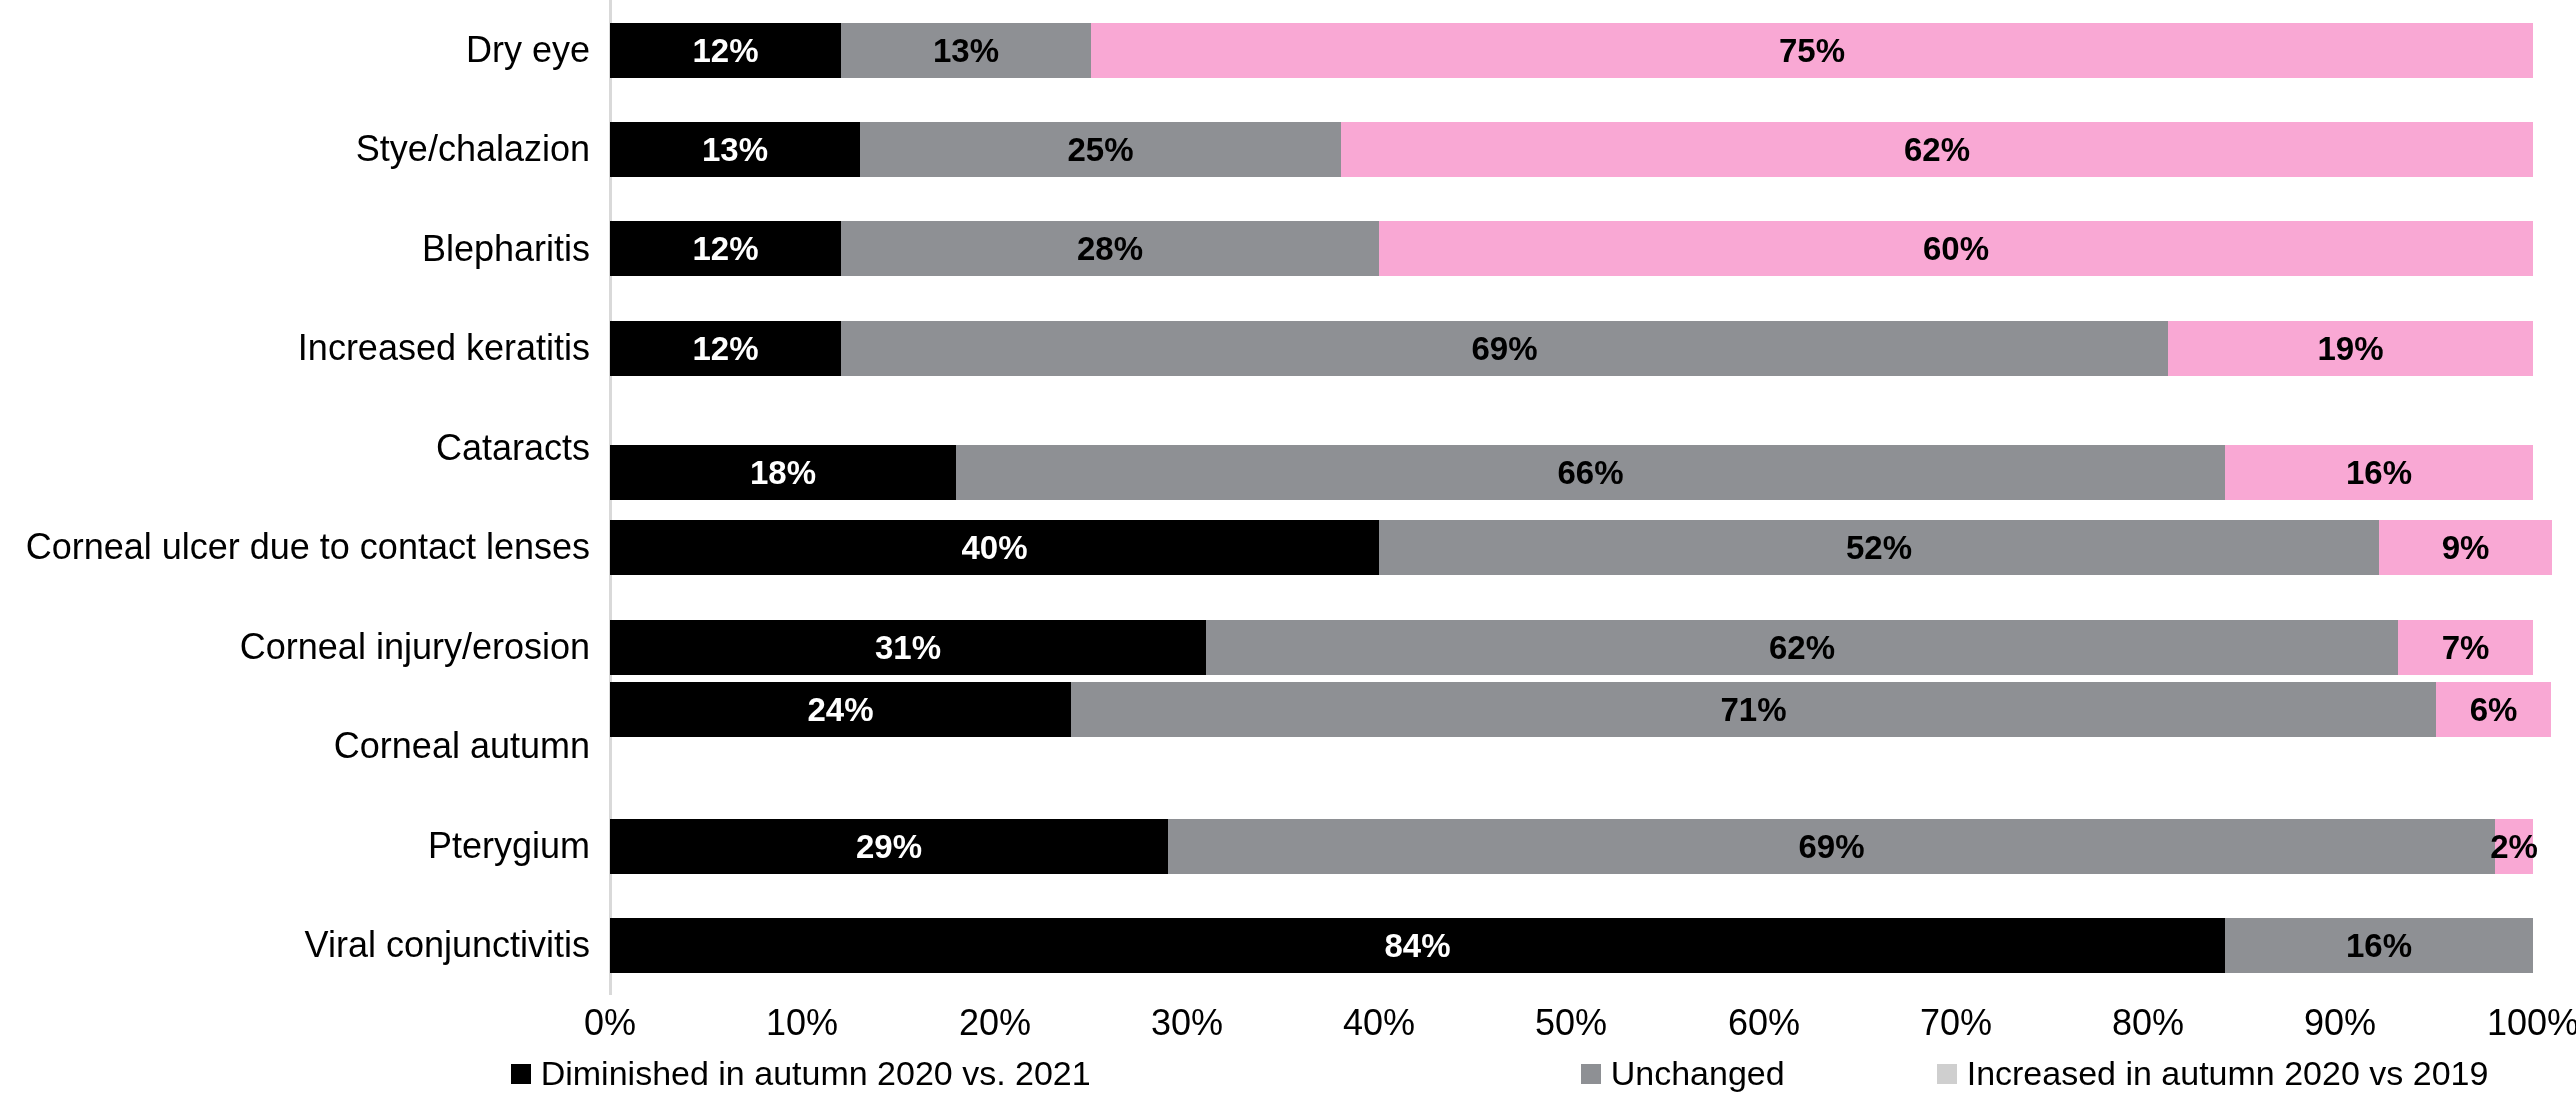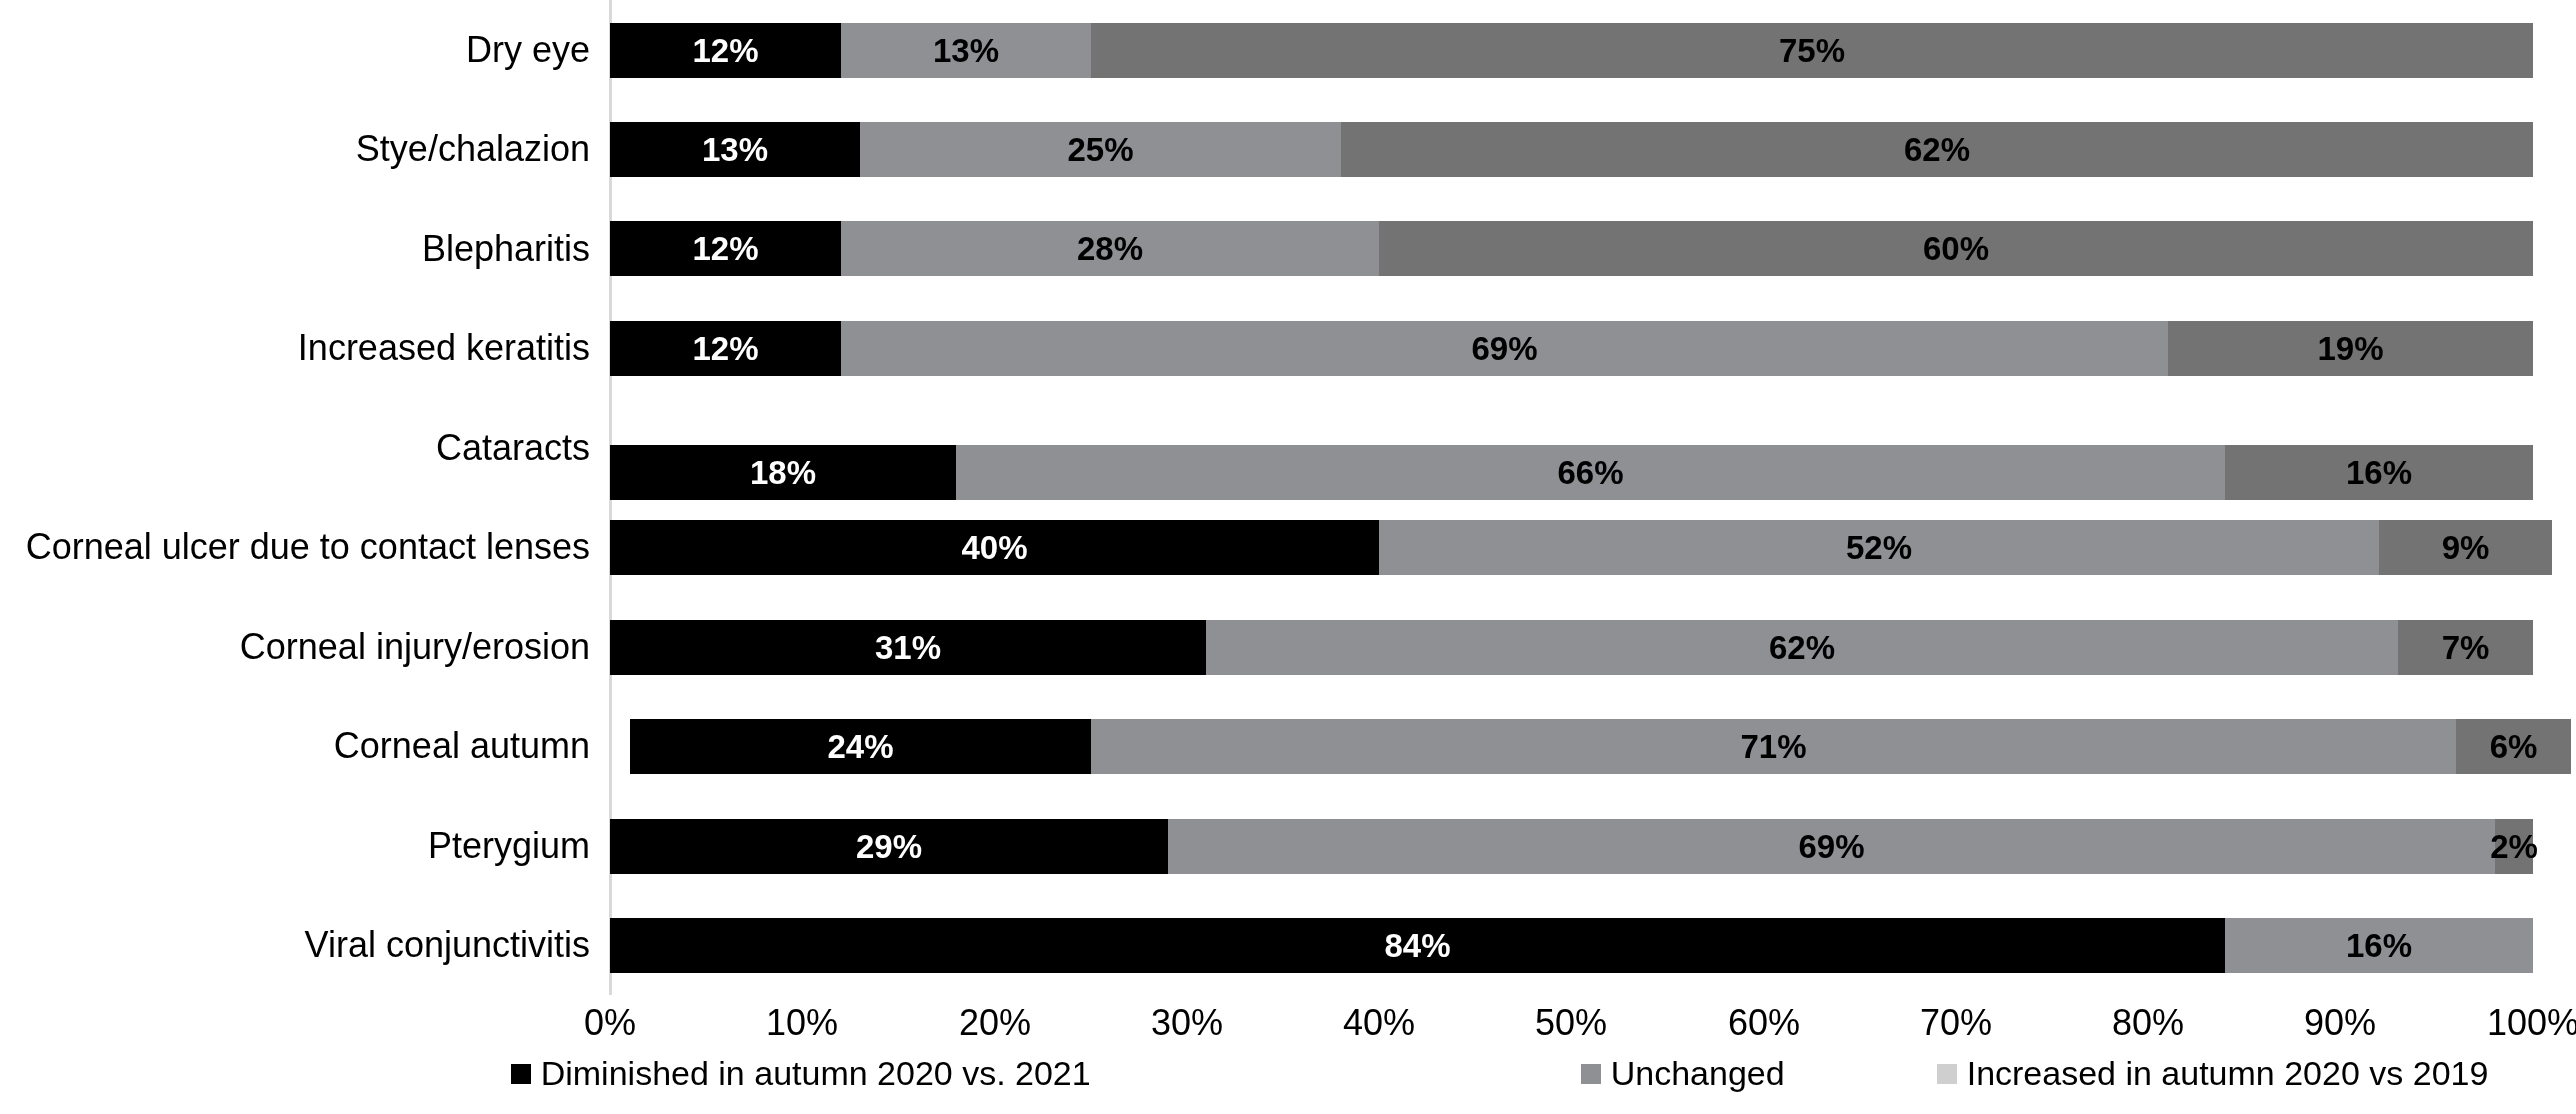--- a/index.html
+++ b/index.html
@@ -72,21 +72,21 @@
   .seg {
     position: relative;
     height: 55px;
     display: flex;
     align-items: center;
     justify-content: center;
     box-sizing: border-box;
   }
   .seg-dim { background: #000000; }
   .seg-unc { background: #8e9094; }
-  .seg-inc { background: #737373; }
+  .seg-inc { background: #f9a8d4; }
 
   .seg-label {
     font-size: 33px;
     font-weight: bold;
     line-height: 35px;
     white-space: nowrap;
     letter-spacing: 0px;
   }
   .seg-dim .seg-label { color: #ffffff; }
   .seg-unc .seg-label { color: #000000; }
@@ -237,21 +237,21 @@
         <div class="seg seg-dim" style="width: 596px; flex: 0 0 596px;">
           <span class="seg-label">31%</span>
         </div>
         <div class="seg seg-unc" style="width: 1192px; flex: 0 0 1192px;">
           <span class="seg-label">62%</span>
         </div>
         <div class="seg seg-inc" style="width: 135px; flex: 0 0 135px;">
           <span class="seg-label">7%</span>
         </div>
       </div>
-      <div class="bar-row" style="top: 719px; margin-left: 20px;">
+      <div class="bar-row" style="top: 682px;">
         <div class="seg seg-dim" style="width: 461px; flex: 0 0 461px;">
           <span class="seg-label">24%</span>
         </div>
         <div class="seg seg-unc" style="width: 1365px; flex: 0 0 1365px;">
           <span class="seg-label">71%</span>
         </div>
         <div class="seg seg-inc" style="width: 115px; flex: 0 0 115px;">
           <span class="seg-label">6%</span>
         </div>
       </div>

